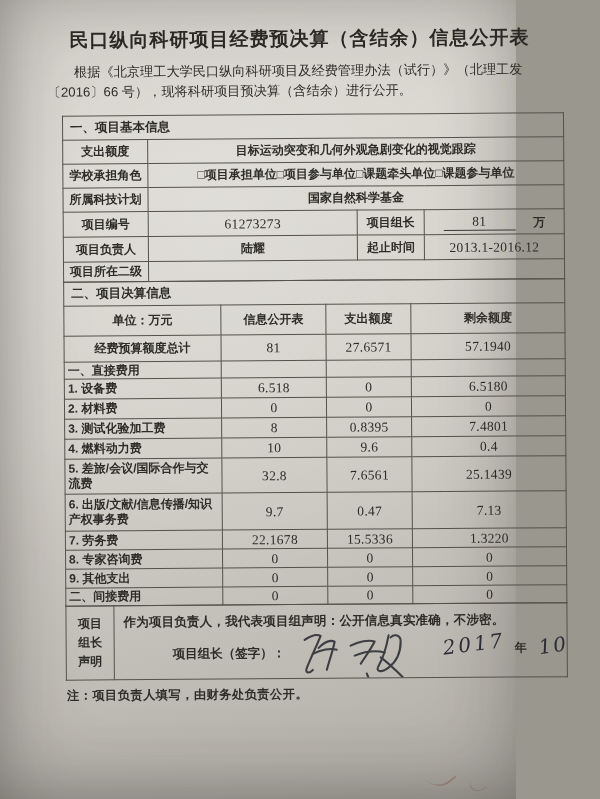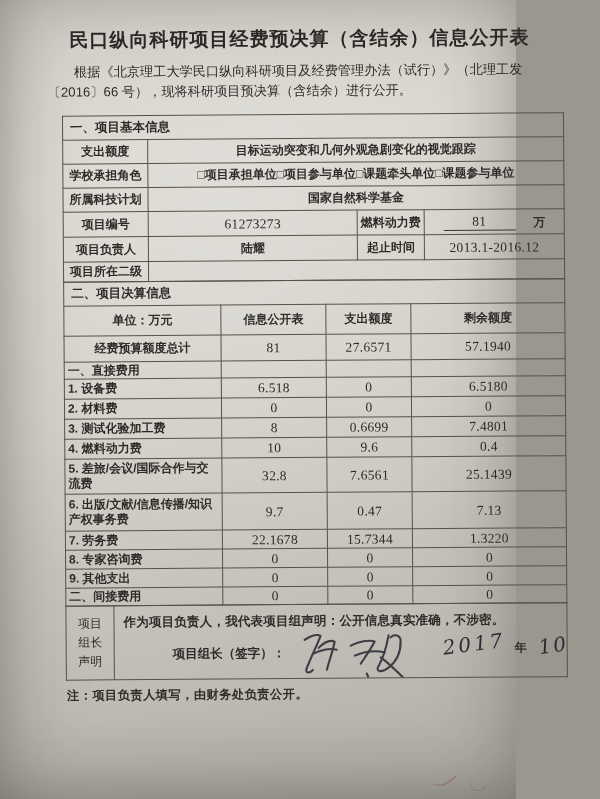--- a/index.html
+++ b/index.html
@@ -45,21 +45,21 @@
   .num { font-family: "Liberation Serif", serif; font-weight: 400; font-size: 13.5px; letter-spacing: .3px; }
   td.colhead { font-weight: 700; }
   .funding-wrap { display: flex; align-items: flex-end; justify-content: center; }
   .amt-line {
     display: inline-block; width: 72px; border-bottom: 1px solid #3a3834;
     text-align: center; padding-bottom: 1px; margin-right: 4px;
   }
   .funding-unit { font-weight: 600; font-size: 12px; margin-left: 14px; }
 
   
-  td.decl-head { line-height: 19px; font-weight: 400; }
+  td.decl-head { line-height: 19px; font-weight: 700; }
   td.decl-body { text-align: left; padding: 0; vertical-align: top; }
   .statement { font-weight: 700; font-size: 12.5px; padding: 9px 8px 0 9px; letter-spacing: .2px; }
   .signline { position: relative; height: 48px; margin-top: 1px; }
   .sign-label { position: absolute; left: 58px; top: 16px; font-weight: 600; font-size: 12.5px; }
   .sig-svg { position: absolute; left: 182px; top: -6px; }
   .hand { font-family: "DejaVu Serif", serif; font-style: italic; font-weight: 400;
           color: #2c2c35; display: inline-block; }
   .d-year  { position: absolute; left: 328px; top: 8px; font-size: 20px; letter-spacing: 3px; transform: rotate(-7deg); }
   .d-month { position: absolute; left: 424px; top: 10px; font-size: 20px; letter-spacing: 2px; transform: rotate(-8deg); }
   .dl-year  { position: absolute; left: 400px; top: 12px; font-weight: 600; }
@@ -113,21 +113,21 @@
           <td>学校承担角色</td>
           <td colspan="3">□项目承担单位□项目参与单位□课题牵头单位□课题参与单位</td>
         </tr>
         <tr style="height:24px">
           <td>所属科技计划</td>
           <td colspan="3">国家自然科学基金</td>
         </tr>
         <tr style="height:25px">
           <td>项目编号</td>
           <td class="num">61273273</td>
-          <td>燃料动力费</td>
+          <td>项目组长</td>
           <td>
             <div class="funding-wrap">
               <span class="amt-line num">81</span>
               <span class="funding-unit">万</span>
             </div>
           </td>
         </tr>
         <tr style="height:25px">
           <td>项目负责人</td>
           <td>陆耀</td>
@@ -178,21 +178,21 @@
         </tr>
         <tr style="height:20px">
           <td class="leftcell">2. 材料费</td>
           <td class="num">0</td>
           <td class="num">0</td>
           <td class="num">0</td>
         </tr>
         <tr style="height:20px">
           <td class="leftcell">3. 测试化验加工费</td>
           <td class="num">8</td>
-          <td class="num">0.6699</td>
+          <td class="num">0.8395</td>
           <td class="num">7.4801</td>
         </tr>
         <tr style="height:20px">
           <td class="leftcell">4. 燃料动力费</td>
           <td class="num">10</td>
           <td class="num">9.6</td>
           <td class="num">0.4</td>
         </tr>
         <tr style="height:35px">
           <td class="leftcell">5. 差旅/会议/国际合作与交流费</td>
@@ -202,21 +202,21 @@
         </tr>
         <tr style="height:37px">
           <td class="leftcell">6. 出版/文献/信息传播/知识产权事务费</td>
           <td class="num">9.7</td>
           <td class="num">0.47</td>
           <td class="num">7.13</td>
         </tr>
         <tr style="height:19px">
           <td class="leftcell">7. 劳务费</td>
           <td class="num">22.1678</td>
-          <td class="num">15.7344</td>
+          <td class="num">15.5336</td>
           <td class="num">1.3220</td>
         </tr>
         <tr style="height:19px">
           <td class="leftcell">8. 专家咨询费</td>
           <td class="num">0</td>
           <td class="num">0</td>
           <td class="num">0</td>
         </tr>
         <tr style="height:19px">
           <td class="leftcell">9. 其他支出</td>

